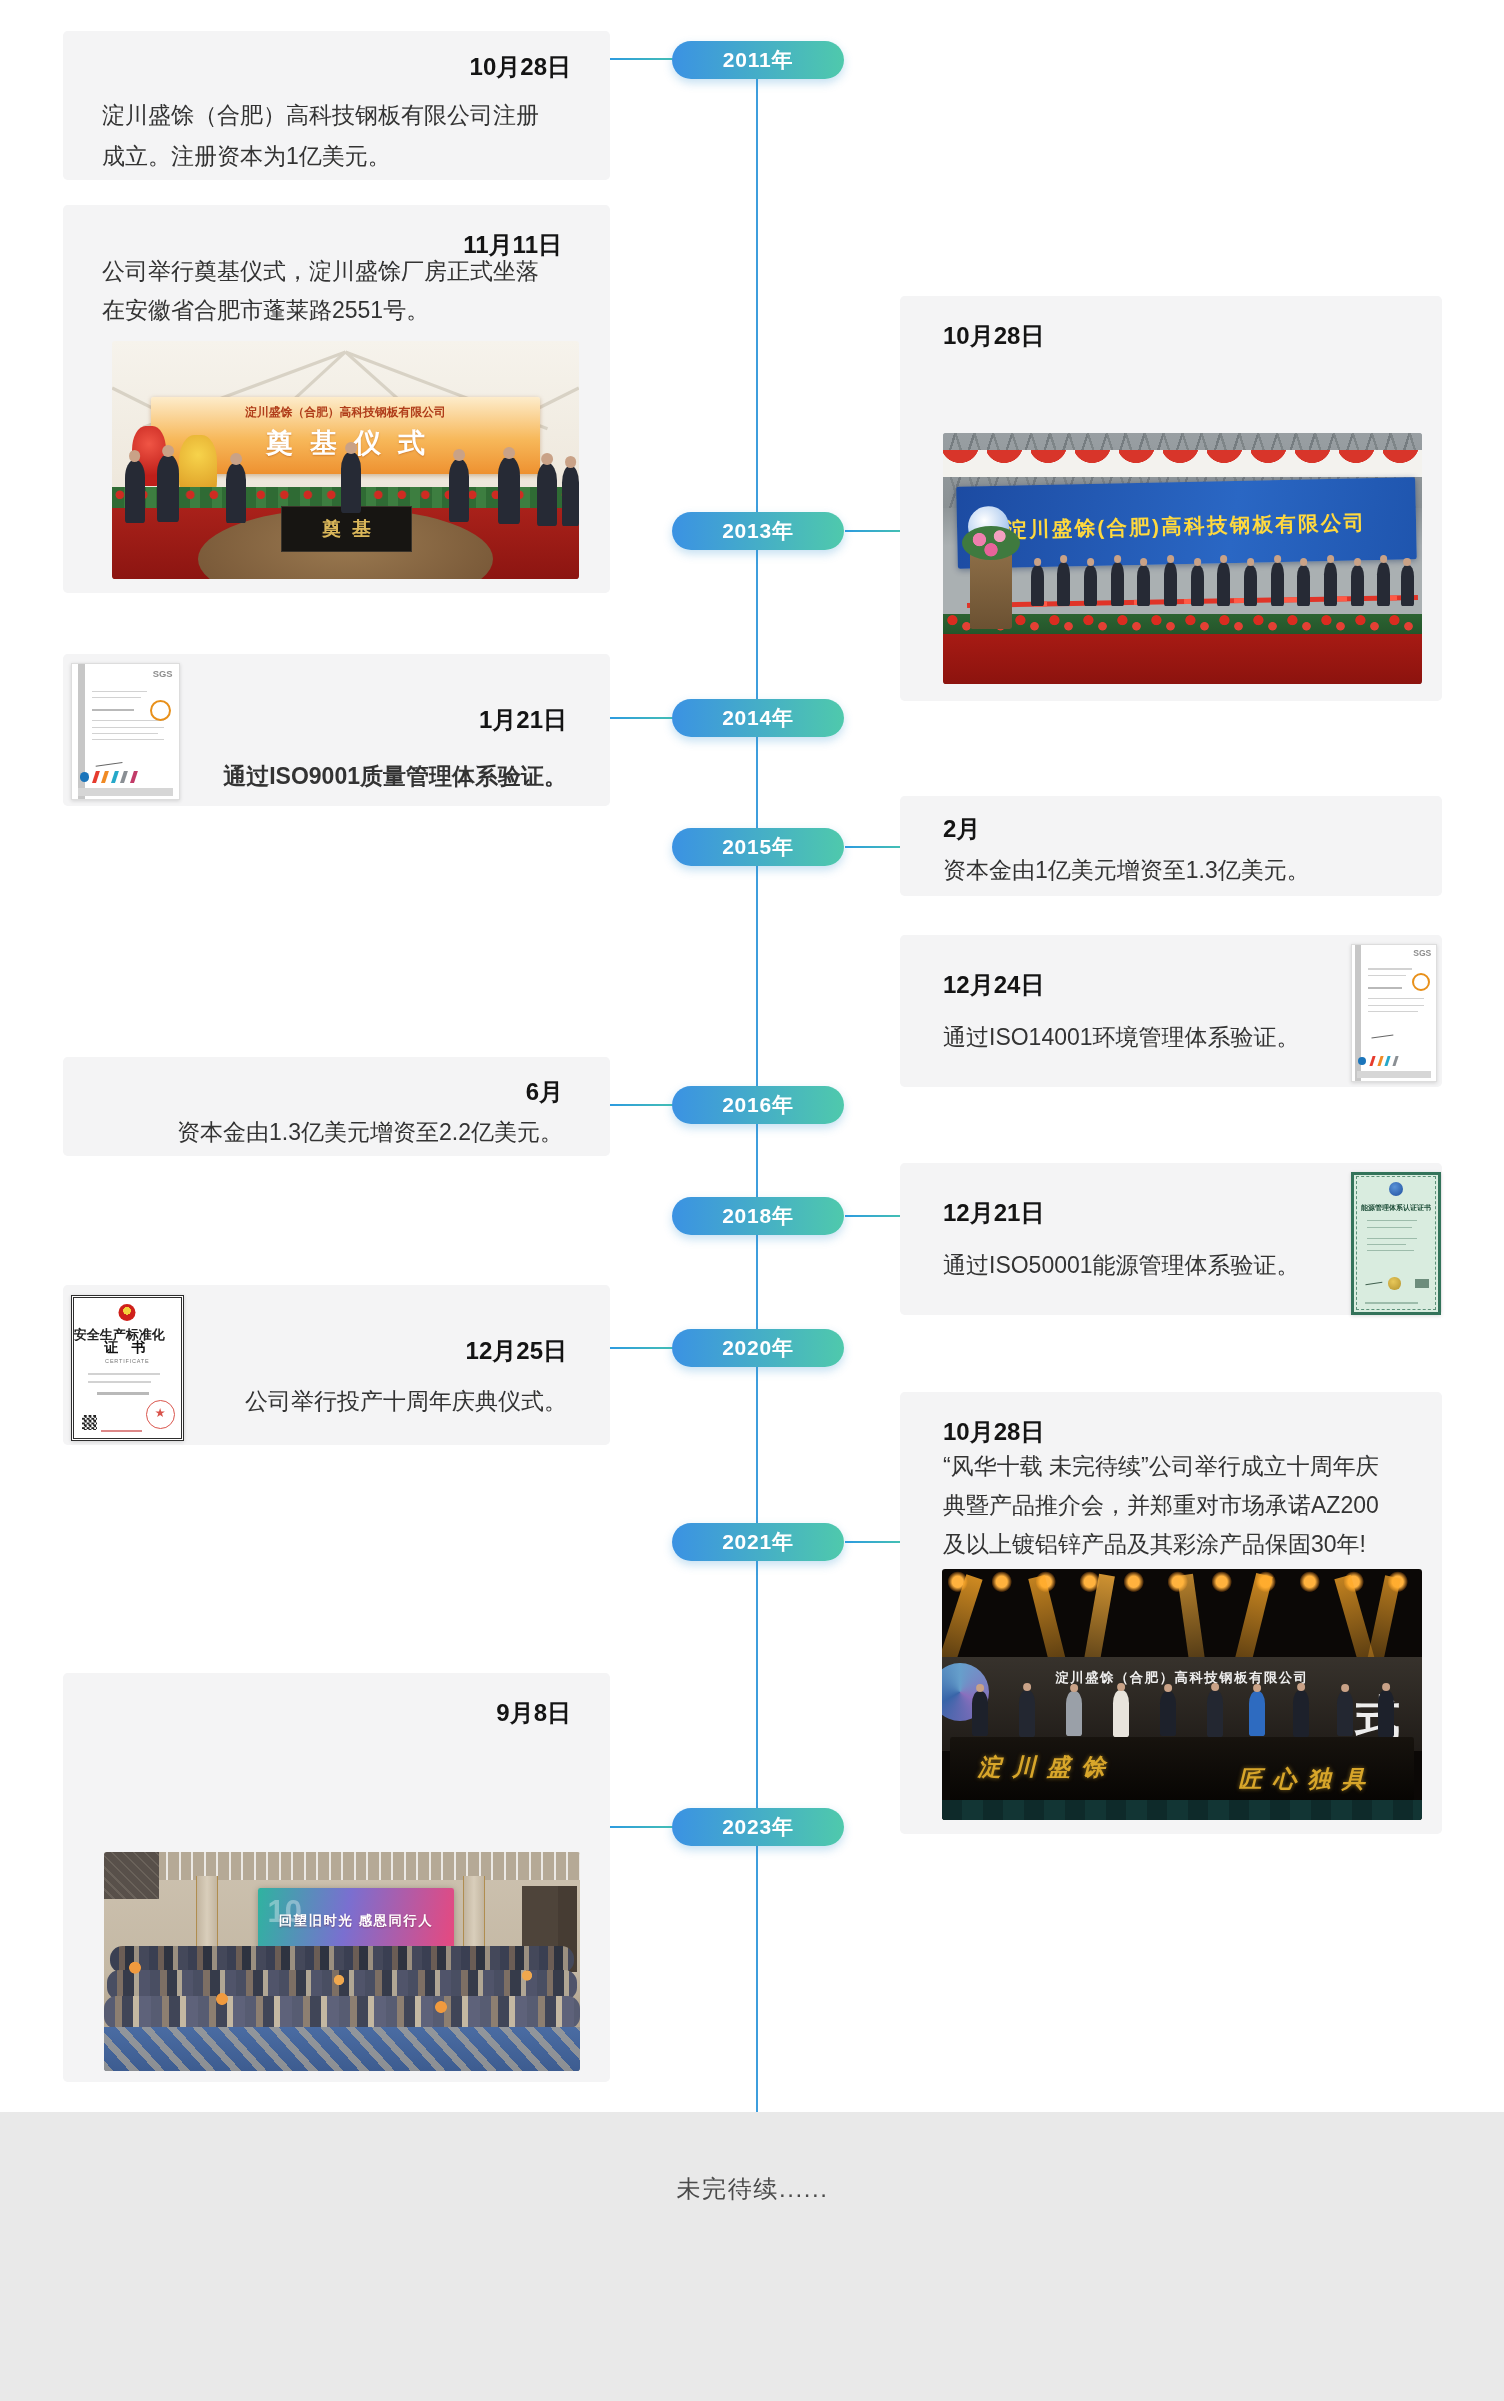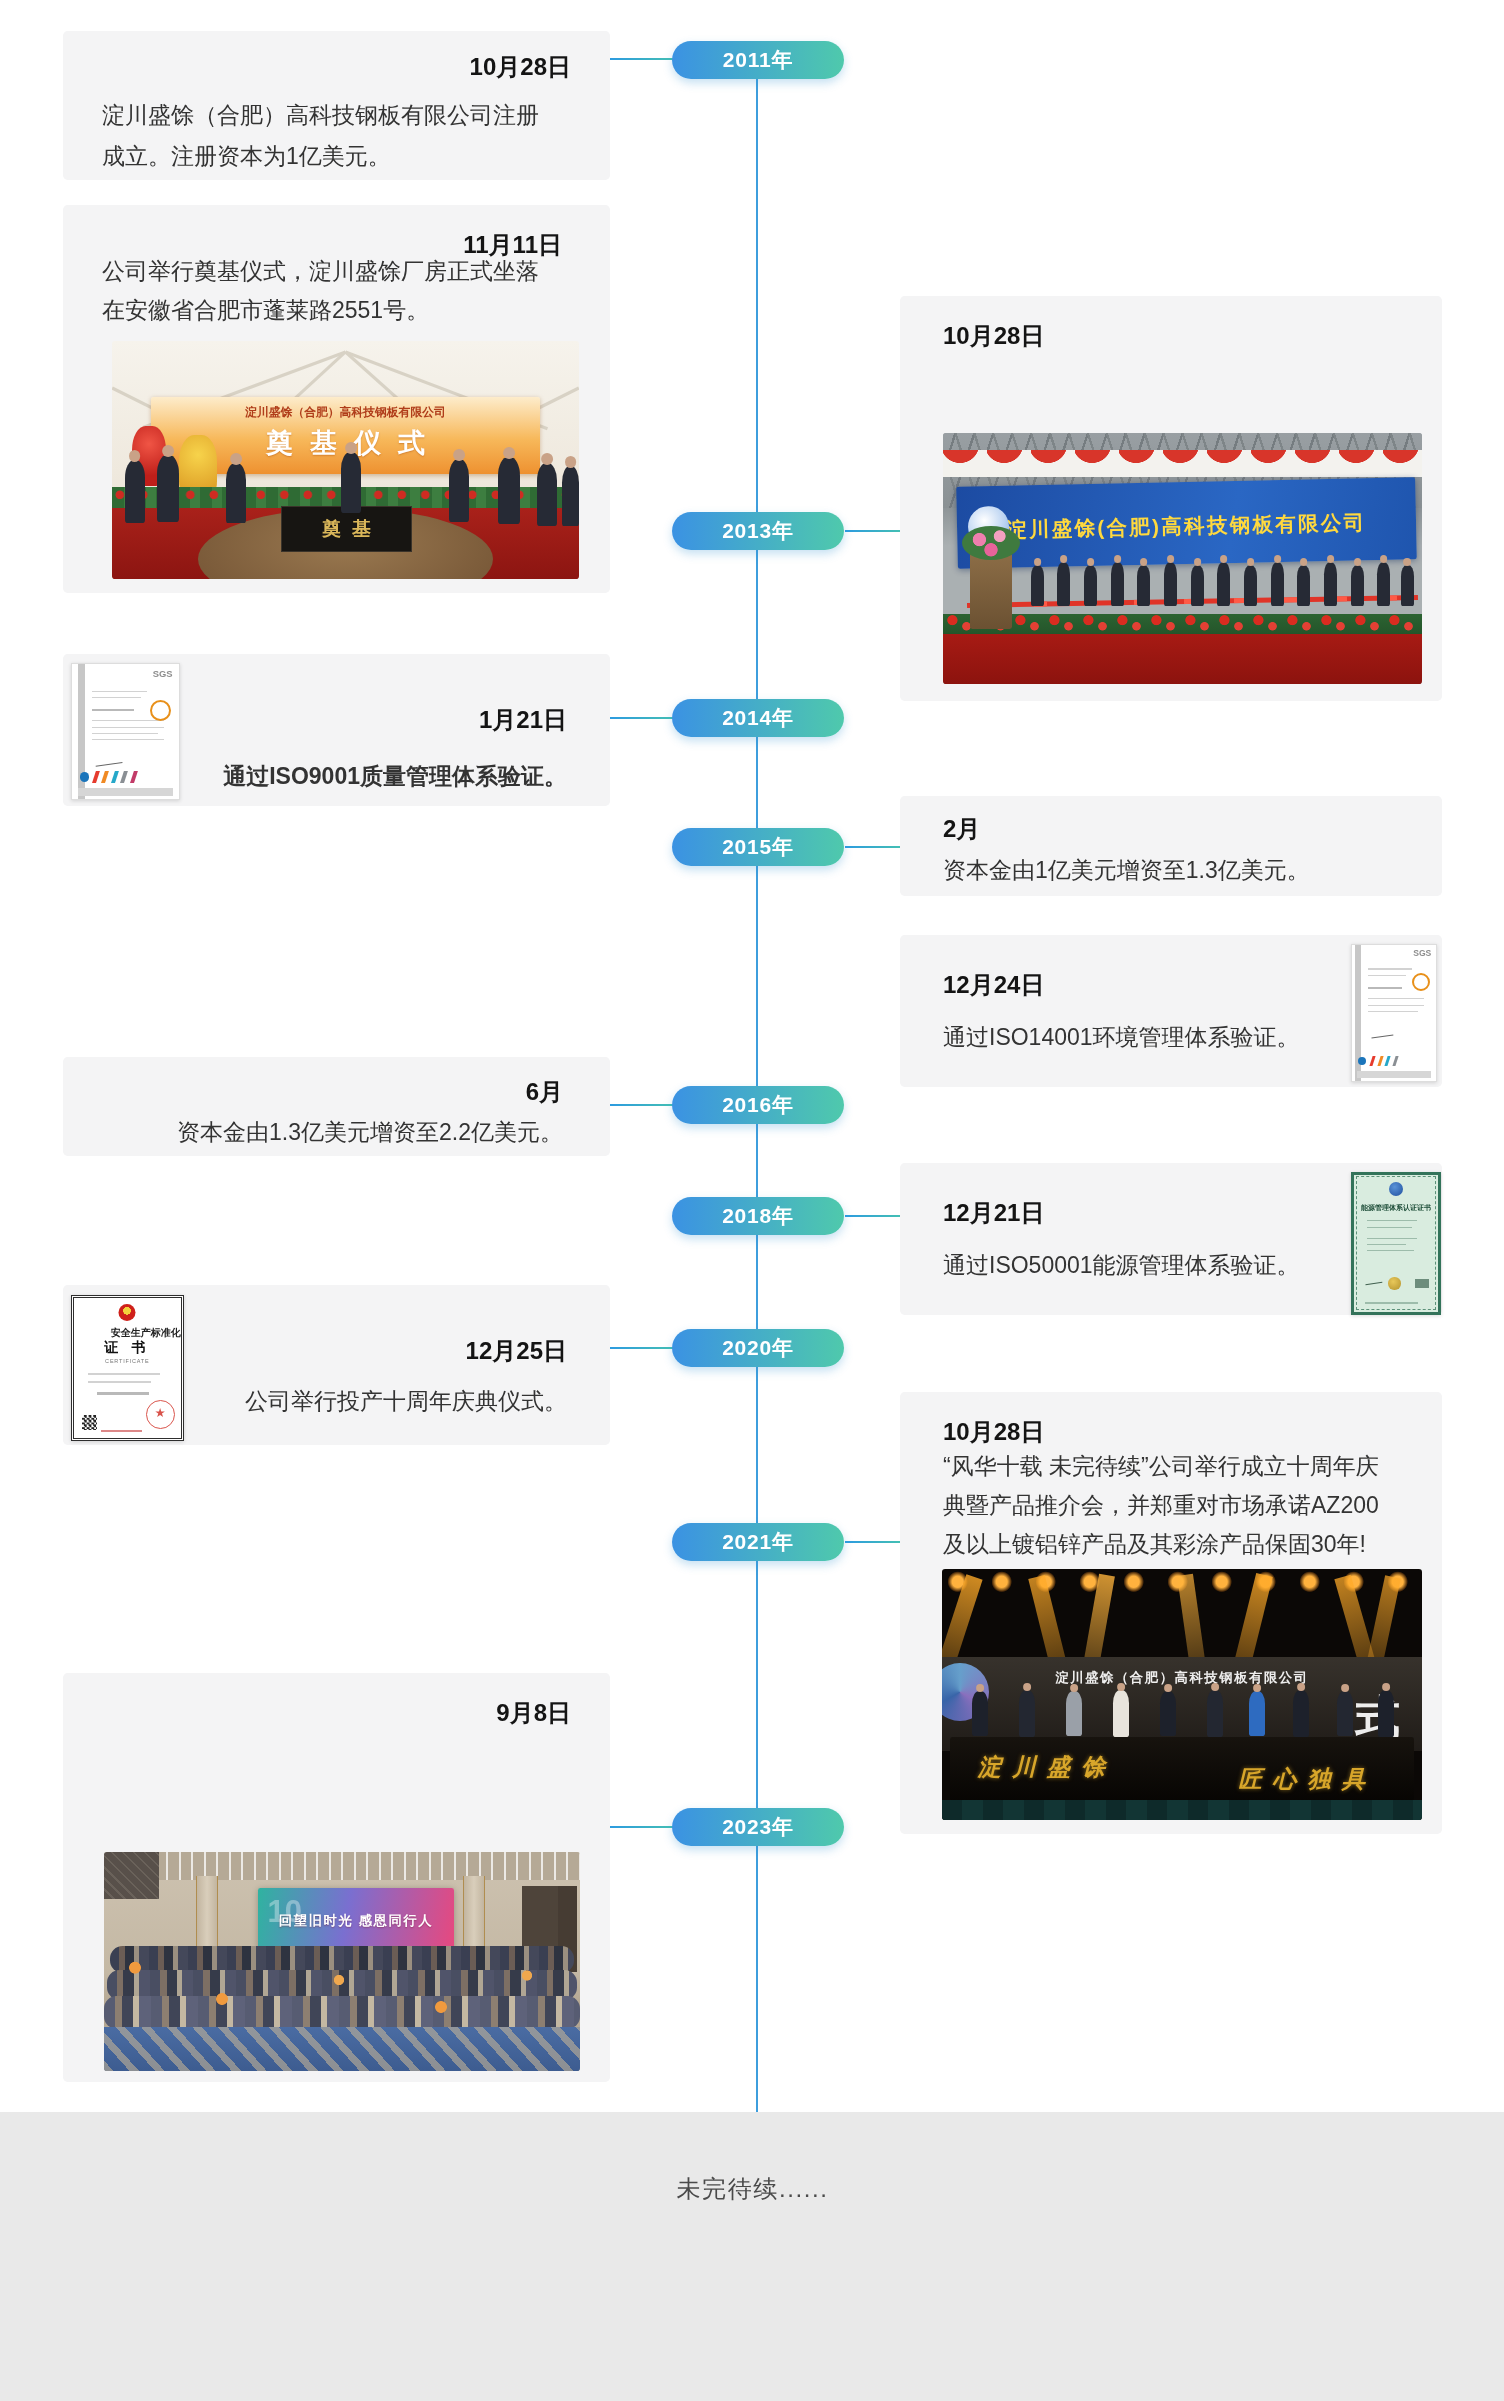--- a/index.html
+++ b/index.html
@@ -211,21 +211,21 @@
       <div style="position:absolute;left:11px;bottom:27px;width:17px;height:6.3px;border-bottom:1.6px solid #40604f;transform:rotate(-8deg);"></div>
       <div style="position:absolute;left:34px;bottom:22px;width:12.5px;height:12.5px;border-radius:50%;background:radial-gradient(circle at 40% 35%,#e8c85a,#b3922e);"></div>
       <div style="position:absolute;right:9.4px;bottom:23.5px;width:14px;height:9.4px;background:#6d8d7c;"></div>
       <div class="cline lt" style="left:11px;bottom:7.8px;width:53px;background:#9dbcab;top:auto;"></div>
     </div>
   </div>
 
   <div class="card" style="left:63px;top:1285px;width:547px;height:160px;">
     <div class="cert" style="left:7.8px;top:10.2px;width:107px;height:140px;border:3.1px double #2e2e2e;">
       <div style="position:absolute;left:50%;top:6.3px;transform:translateX(-50%);width:17px;height:17px;border-radius:50%;background:radial-gradient(circle at 50% 40%,#f3d23c 28%,#cf201a 30%);"></div>
-      <div style="position:absolute;left:0;right:0;top:28px;text-align:right;font-size:10px;font-weight:700;color:#222;">安全生产标准化</div>
+      <div style="position:absolute;left:0;right:0;top:28px;text-align:left;font-size:13px;font-weight:700;color:#222;">安全生产标准化</div>
       <div style="position:absolute;left:0;right:0;top:41px;text-align:center;font-size:14px;font-weight:700;color:#111;letter-spacing:4.7px;">证 书</div>
       <div style="position:absolute;left:0;right:0;top:60px;text-align:center;font-size:5.5px;color:#777;letter-spacing:0.8px;">CERTIFICATE</div>
       <div class="cline lt" style="left:14px;top:75px;width:72px;"></div>
       <div class="cline lt" style="left:14px;top:83px;width:63px;"></div>
       <div class="cline" style="left:23.5px;top:94px;width:52px;"></div>
       <div style="position:absolute;left:7.8px;bottom:7.8px;width:15.7px;height:15.7px;background:repeating-conic-gradient(#222 0 25%,#fff 0 50%);background-size:4.7px 4.7px;"></div>
       <div style="position:absolute;right:6.3px;bottom:9.4px;width:27px;height:27px;border-radius:50%;border:1.6px solid #d2362c;color:#d2362c;text-align:center;line-height:25px;font-size:12.5px;opacity:.85;">★</div>
       <div class="cline lt" style="left:27px;bottom:6.3px;width:41px;background:#d88;top:auto;"></div>
     </div>
     <div class="date" style="top:50px;right:43px;">12月25日</div>

